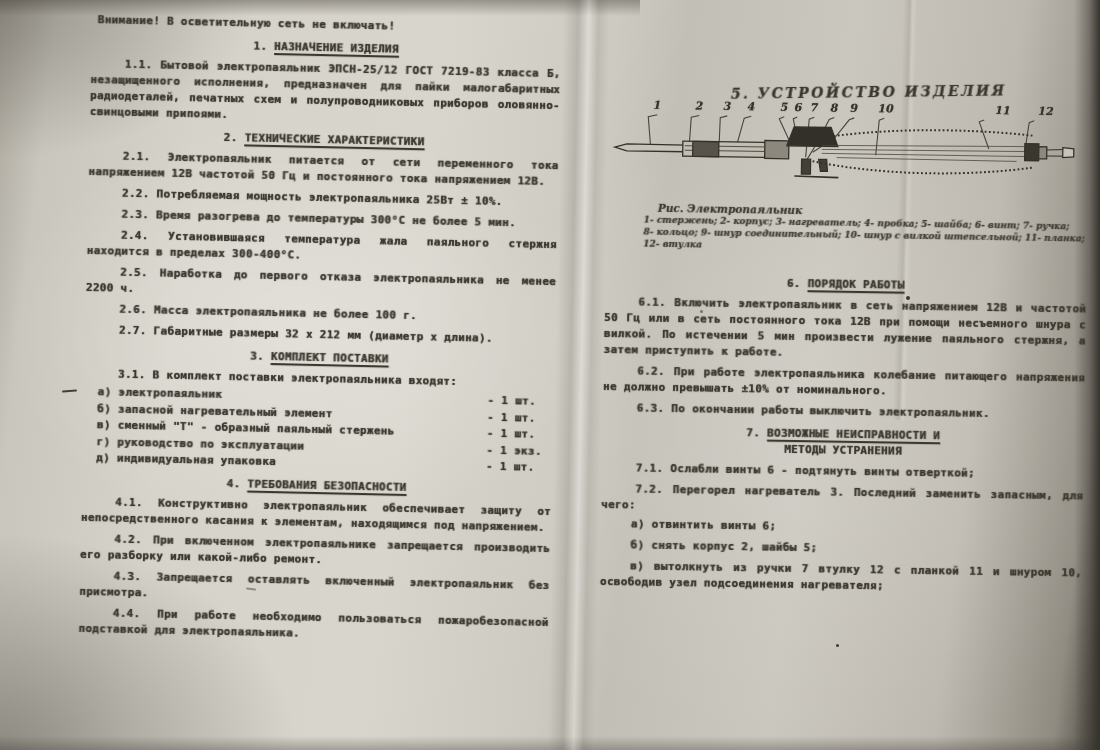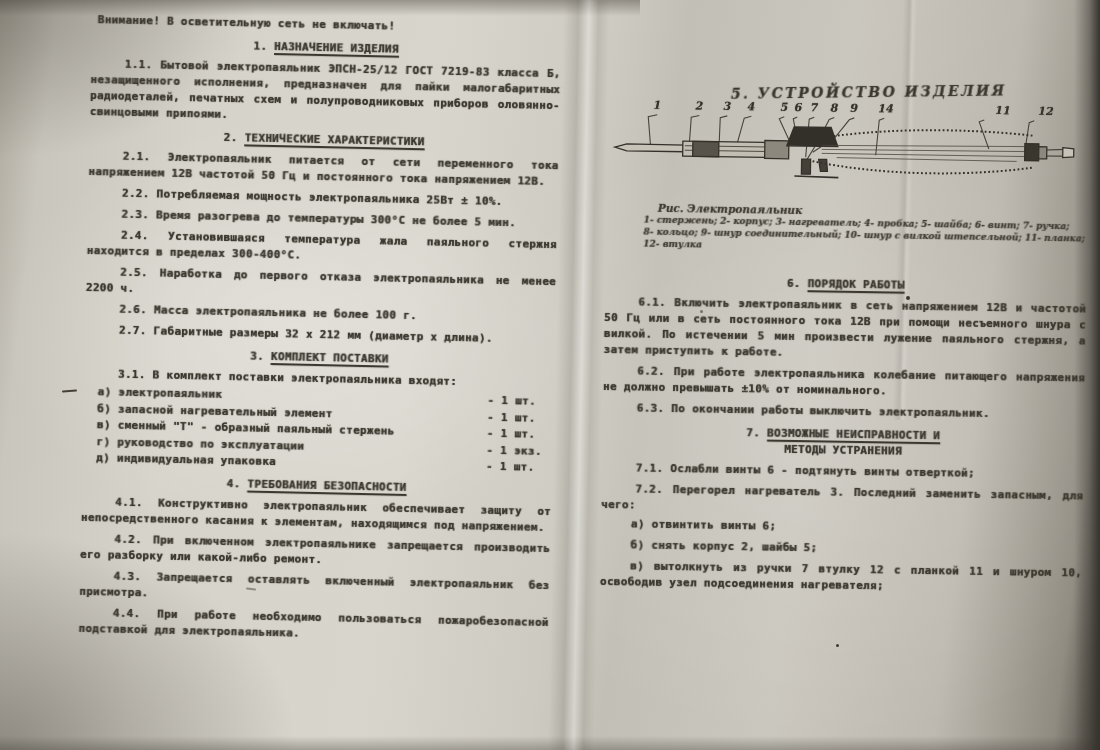--- a/index.html
+++ b/index.html
@@ -204,21 +204,21 @@
       <div id="callouts">
           <span class="callout" style="left: 46px;">1</span>
           <span class="callout" style="left: 88px;">2</span>
           <span class="callout" style="left: 116px;">3</span>
           <span class="callout" style="left: 140px;">4</span>
           <span class="callout" style="left: 173px;">5</span>
           <span class="callout" style="left: 187px;">6</span>
           <span class="callout" style="left: 203px;">7</span>
           <span class="callout" style="left: 223px;">8</span>
           <span class="callout" style="left: 243px;">9</span>
-          <span class="callout" style="left: 271px;">14</span>
+          <span class="callout" style="left: 271px;">10</span>
           <span class="callout" style="left: 388px;">11</span>
           <span class="callout" style="left: 431px;">12</span>
         </div>
     </div>
 
     <div class="cap cap-title">Рис. Электропаяльник</div>
     <div class="cap">1- стержень; 2- корпус; 3- нагреватель; 4- пробка; 5- шайба; 6- винт; 7- ручка;</div>
     <div class="cap">8- кольцо; 9- шнур соединительный; 10- шнур с вилкой штепсельной; 11- планка;</div>
     <div class="cap">12- втулка</div>
 

